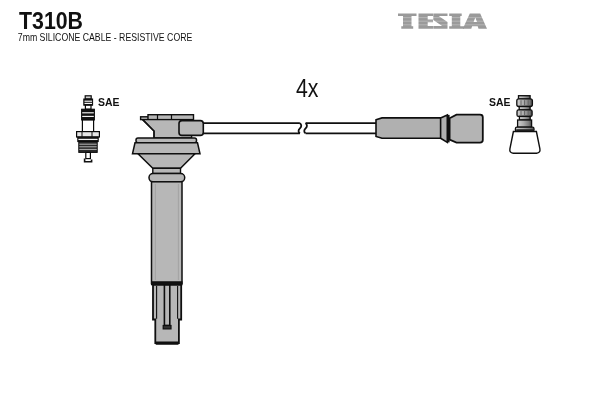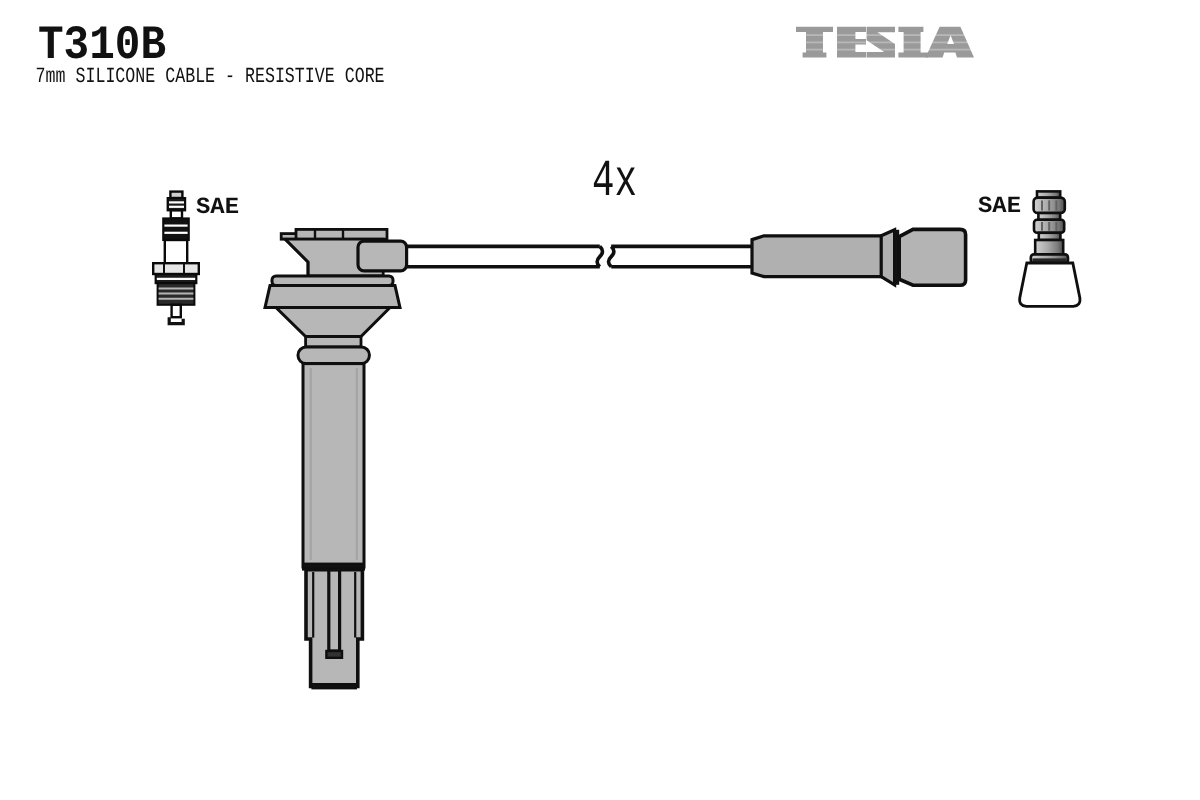--- a/index.html
+++ b/index.html
@@ -1,17 +1,17 @@
 <!DOCTYPE html>
 <html><head>
 <meta charset="utf-8">
 <style>
   html,body{margin:0;padding:0;background:#ffffff;}
   #page{position:relative;width:600px;height:400px;background:#ffffff;overflow:hidden;
-        font-family:Liberation Mono, monospace;}
+        font-family:Liberation Sans, sans-serif;}
   svg{position:absolute;left:0;top:0;}
 </style>
 </head>
 <body>
 <div id="page">
 <svg width="600" height="400" viewBox="0 0 600 400">
 
   <text x="19" y="28.8" font-size="24" font-weight="bold" fill="#111" textLength="64" lengthAdjust="spacingAndGlyphs">T310B</text>
   <text x="17.8" y="40.8" font-size="10.8" fill="#111" textLength="174.5" lengthAdjust="spacingAndGlyphs">7mm SILICONE CABLE -  RESISTIVE CORE</text>
   <text x="296" y="97.4" font-size="26" fill="#111" textLength="22.5" lengthAdjust="spacingAndGlyphs">4x</text>

